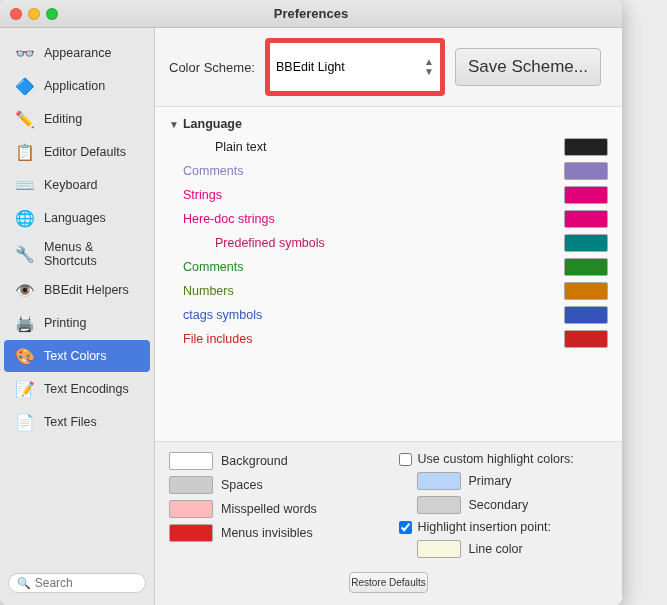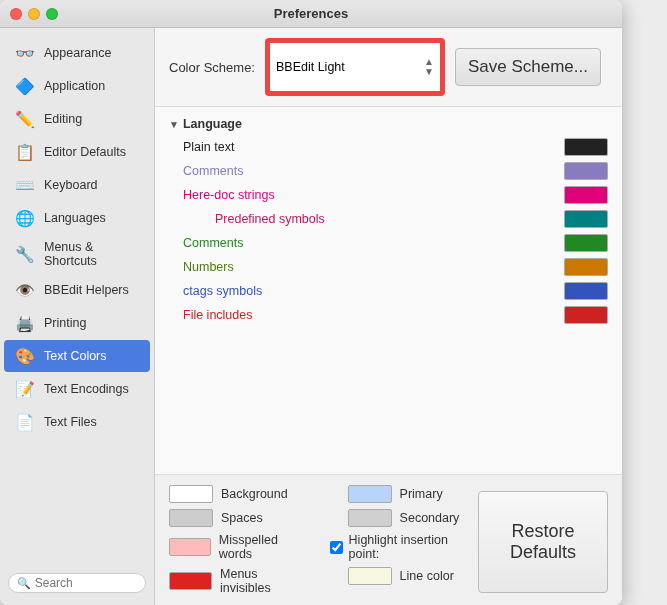--- a/index.html
+++ b/index.html
@@ -202,21 +202,21 @@
       border-radius: 2px;
       cursor: pointer;
       flex-shrink: 0;
     }
     
     .bottom-panel {
       border-top: 1px solid #ddd;
       padding: 10px 14px;
       background: #f0f0f0;
       display: flex;
-      flex-direction: row;
+      flex-direction: column;
       gap: 8px;
     }
     .bottom-row {
       display: flex;
       gap: 20px;
       align-items: flex-start;
     }
     .bottom-left {
       flex: 1;
       display: flex;
@@ -266,21 +266,21 @@
     .restore-btn {
       display: flex;
       justify-content: center;
       padding: 6px 0 2px 0;
     }
     .restore-btn button {
       background: linear-gradient(to bottom, #f8f8f8, #e8e8e8);
       border: 1px solid #bbb;
       border-radius: 4px;
       padding: 4px 1px;
-      font-size: 18px;
+      font-size: 10px;
       cursor: pointer;
       color: #333;
     }
     
     .color-list::-webkit-scrollbar { width: 8px; }
     .color-list::-webkit-scrollbar-track { background: #f0f0f0; }
     .color-list::-webkit-scrollbar-thumb { background: #bbb; border-radius: 4px; }
   </style>
 </head>
 <body>
@@ -368,26 +368,30 @@
         <button class="save-scheme-btn">Save Scheme...</button>
       </div>
 
       <div class="color-list">
         <div class="section-header">
           <span class="section-triangle">▼</span>
           <span>Language</span>
         </div>
         <div id="color-rows">
             <div class="color-row">
-    <span class="color-row-label" style="color:#222;">Plain text</span>
+    <span class="color-row-label" style="color:#222;margin-left:32px;">Plain text</span>
     <div class="color-swatch" style="background:#222222;"></div>
   </div>
             <div class="color-row">
     <span class="color-row-label" style="color:#8a7bbf;">Comments</span>
     <div class="color-swatch" style="background:#8a7bbf;"></div>
+  </div>
+            <div class="color-row">
+    <span class="color-row-label" style="color:#e0007a;">Strings</span>
+    <div class="color-swatch" style="background:#e0007a;"></div>
   </div>
             <div class="color-row">
     <span class="color-row-label" style="color:#e0007a;">Here-doc strings</span>
     <div class="color-swatch" style="background:#e0007a;"></div>
   </div>
             <div class="color-row">
     <span class="color-row-label" style="color:#be185d;margin-left:32px;">Predefined symbols</span>
     <div class="color-swatch" style="background:#008080;"></div>
   </div>
             <div class="color-row">
@@ -423,20 +427,24 @@
             <div class="color-option-row">
               <div class="color-option-swatch" id="misspelled-swatch" style="background: rgb(255, 187, 187);"></div>
               <span class="color-option-label">Misspelled words</span>
             </div>
             <div class="color-option-row">
               <div class="color-option-swatch" id="other-invisibles-swatch" style="background: rgb(221, 34, 34);"></div>
               <span class="color-option-label">Menus invisibles</span>
             </div>
           </div>
           <div class="bottom-right">
+            <div class="checkbox-row">
+              <input type="checkbox" style="">
+              <span class="checkbox-label">Use custom highlight colors:</span>
+            </div>
             <div class="indent-option color-option-row">
               <div class="color-option-swatch" id="primary-swatch" style="background: rgb(184, 212, 248);"></div>
               <span class="color-option-label">Primary</span>
             </div>
             <div class="indent-option color-option-row">
               <div class="color-option-swatch" id="secondary-swatch" style="background: rgb(208, 208, 208);"></div>
               <span class="color-option-label">Secondary</span>
             </div>
             <div class="checkbox-row">
               <input type="checkbox" checked="" style="">

